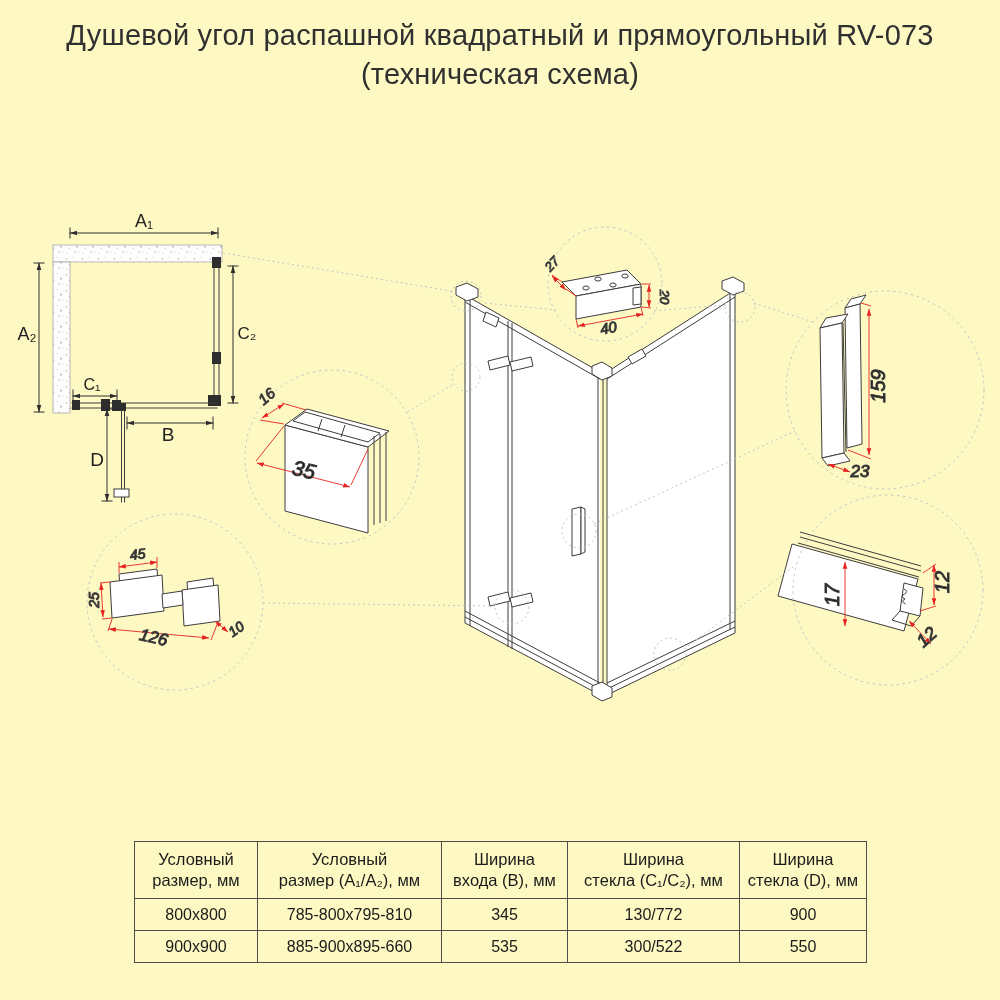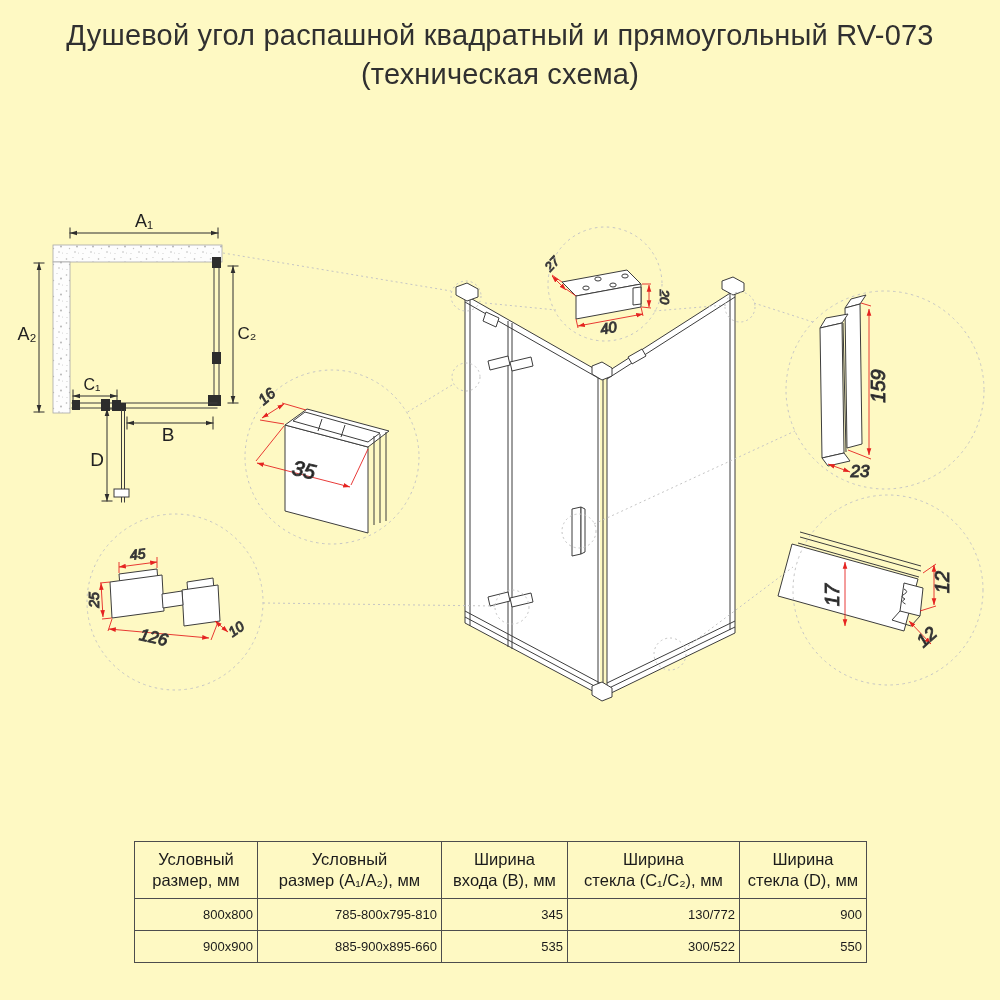--- a/index.html
+++ b/index.html
@@ -5,21 +5,21 @@
   html,body{margin:0;padding:0;background:#fff;}
   .stage{position:relative;width:1000px;height:1000px;background:#fef9c3;overflow:hidden;
          font-family:"Liberation Sans","DejaVu Sans",sans-serif;}
   .title{position:absolute;top:16px;left:0;width:100%;text-align:center;
          font-size:29px;line-height:39px;color:#303030;letter-spacing:0.2px;}
   .drawing{position:absolute;left:0;top:0;}
   .spec{position:absolute;left:134px;top:841px;width:732px;border-collapse:collapse;
         table-layout:fixed;text-align:center;color:#1b1b1b;}
   .spec th,.spec td{border:1px solid #4d4d4d;font-weight:400;padding:0 4px;}
   .spec th{height:56px;font-size:16.5px;line-height:1.25;white-space:pre-line;vertical-align:middle;}
-  .spec td{height:31px;font-size:13px;vertical-align:middle;text-align:right;}
+  .spec td{height:31px;font-size:16px;vertical-align:middle;}
   text{font-family:"Liberation Sans","DejaVu Sans",sans-serif;}
   .dim{font-style:italic;fill:#1a1a1a;}
   .plab{fill:#222222;}
 </style>
 </head>
 <body>
 
 <div class="stage">
 
   <div class="title">

